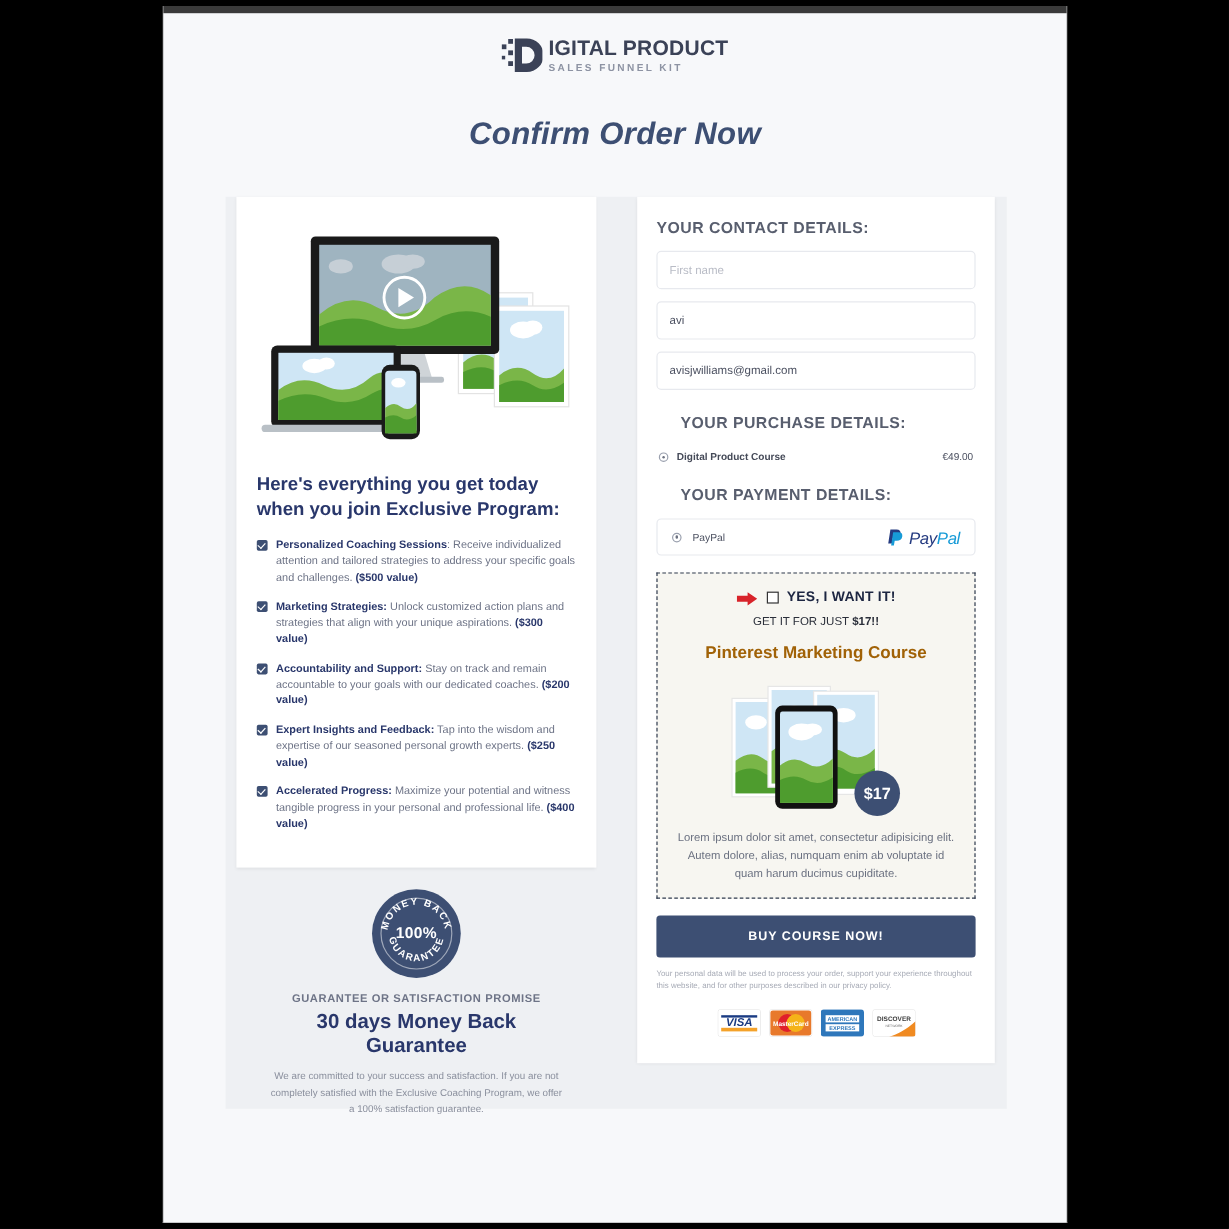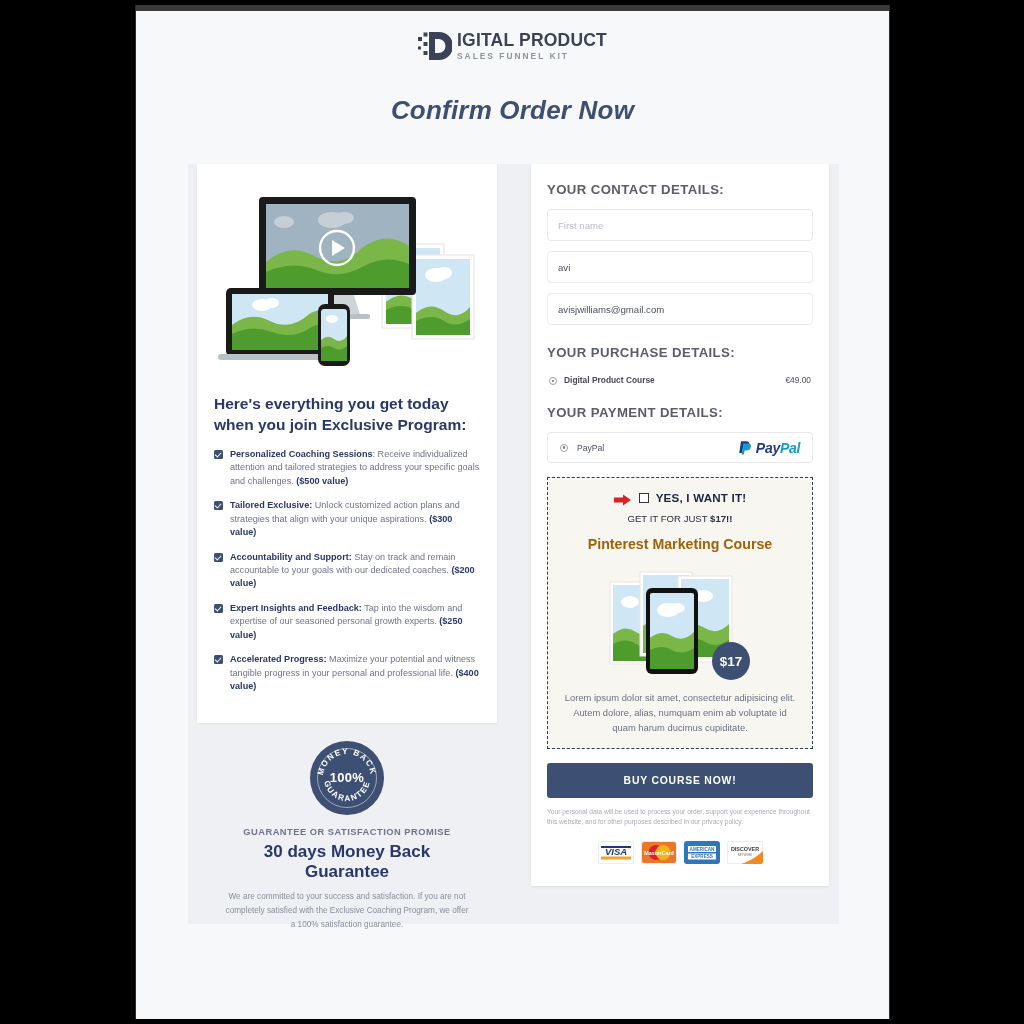--- a/index.html
+++ b/index.html
@@ -117,21 +117,21 @@
   }
   .g-title { font-size: 17px; font-weight: 700; color: #29376b; margin-bottom: 8px; }
   .g-body { font-size: 8.2px; line-height: 1.72; color: #8a8f9d; }
 
   
   .right-card { padding: 18px 16px 22px; }
   .sec-title {
     font-size: 13.2px; font-weight: 700; color: #585e6e;
     letter-spacing: .4px; margin-bottom: 12px;
   }
-  .sec-title.tight { margin-top: 20px; }
+  .sec-title.tight { margin-top: 20px; margin-left: 20px; }
   .field {
     width: 100%; height: 32px;
     border: 1px solid #e7e9ee; border-radius: 4px;
     background:#fff; margin-bottom: 10px;
     display:flex; align-items:center; padding: 0 10px;
     font-size: 9.6px; color:#4b5060;
   }
   .field.ph { color: #b9bcc6; }
   .purchase-row {
     display:flex; align-items:flex-end; gap:7px;
@@ -147,21 +147,21 @@
   .radio.on::after{
     content:""; position:absolute; inset:1.6px; border-radius:50%;
     background:#6b7180;
   }
   .pay-row {
     border:1px solid #e7e9ee; border-radius:4px; height: 31px;
     display:flex; align-items:center; padding: 0 12px; gap: 9px;
     font-size: 8.6px; color:#4b5060;
   }
   .paypal-logo { margin-left:auto; display:flex; align-items:center; gap:3px;}
-  .pp-word { font-size: 14px; font-weight: 700; letter-spacing:-.3px; font-style: italic;}
+  .pp-word { font-size: 14px; font-weight: 400; letter-spacing:-.3px; font-style: italic;}
 
   
   .upsell {
     margin-top: 14px;
     border: 1.6px dashed #2f3b4f;
     background: #f7f6f1;
     padding: 13px 10px 12px;
     text-align:center;
   }
   .yes-row { display:flex; align-items:center; justify-content:center; gap:7px;}
@@ -288,21 +288,21 @@
 
           <h2 class="offer-head">Here's everything you get today when you join Exclusive Program:</h2>
 
           <ul class="benefits">
             <li class="benefit">
               <span class="chk"></span>
               <span><b>Personalized Coaching Sessions</b><span>: Receive individualized attention and tailored strategies to address your specific goals and challenges. </span><b>($500 value)</b></span>
             </li>
             <li class="benefit">
               <span class="chk"></span>
-              <span><b>Tailored Exclusive:</b><span> Unlock customized action plans and strategies that align with your unique aspirations. </span><b>($300 value)</b></span>
+              <span><b>Marketing Strategies:</b><span> Unlock customized action plans and strategies that align with your unique aspirations. </span><b>($300 value)</b></span>
             </li>
             <li class="benefit">
               <span class="chk"></span>
               <span><b>Accountability and Support:</b><span> Stay on track and remain accountable to your goals with our dedicated coaches. </span><b>($200 value)</b></span>
             </li>
             <li class="benefit">
               <span class="chk"></span>
               <span><b>Expert Insights and Feedback:</b><span> Tap into the wisdom and expertise of our seasoned personal growth experts. </span><b>($250 value)</b></span>
             </li>
             <li class="benefit">

